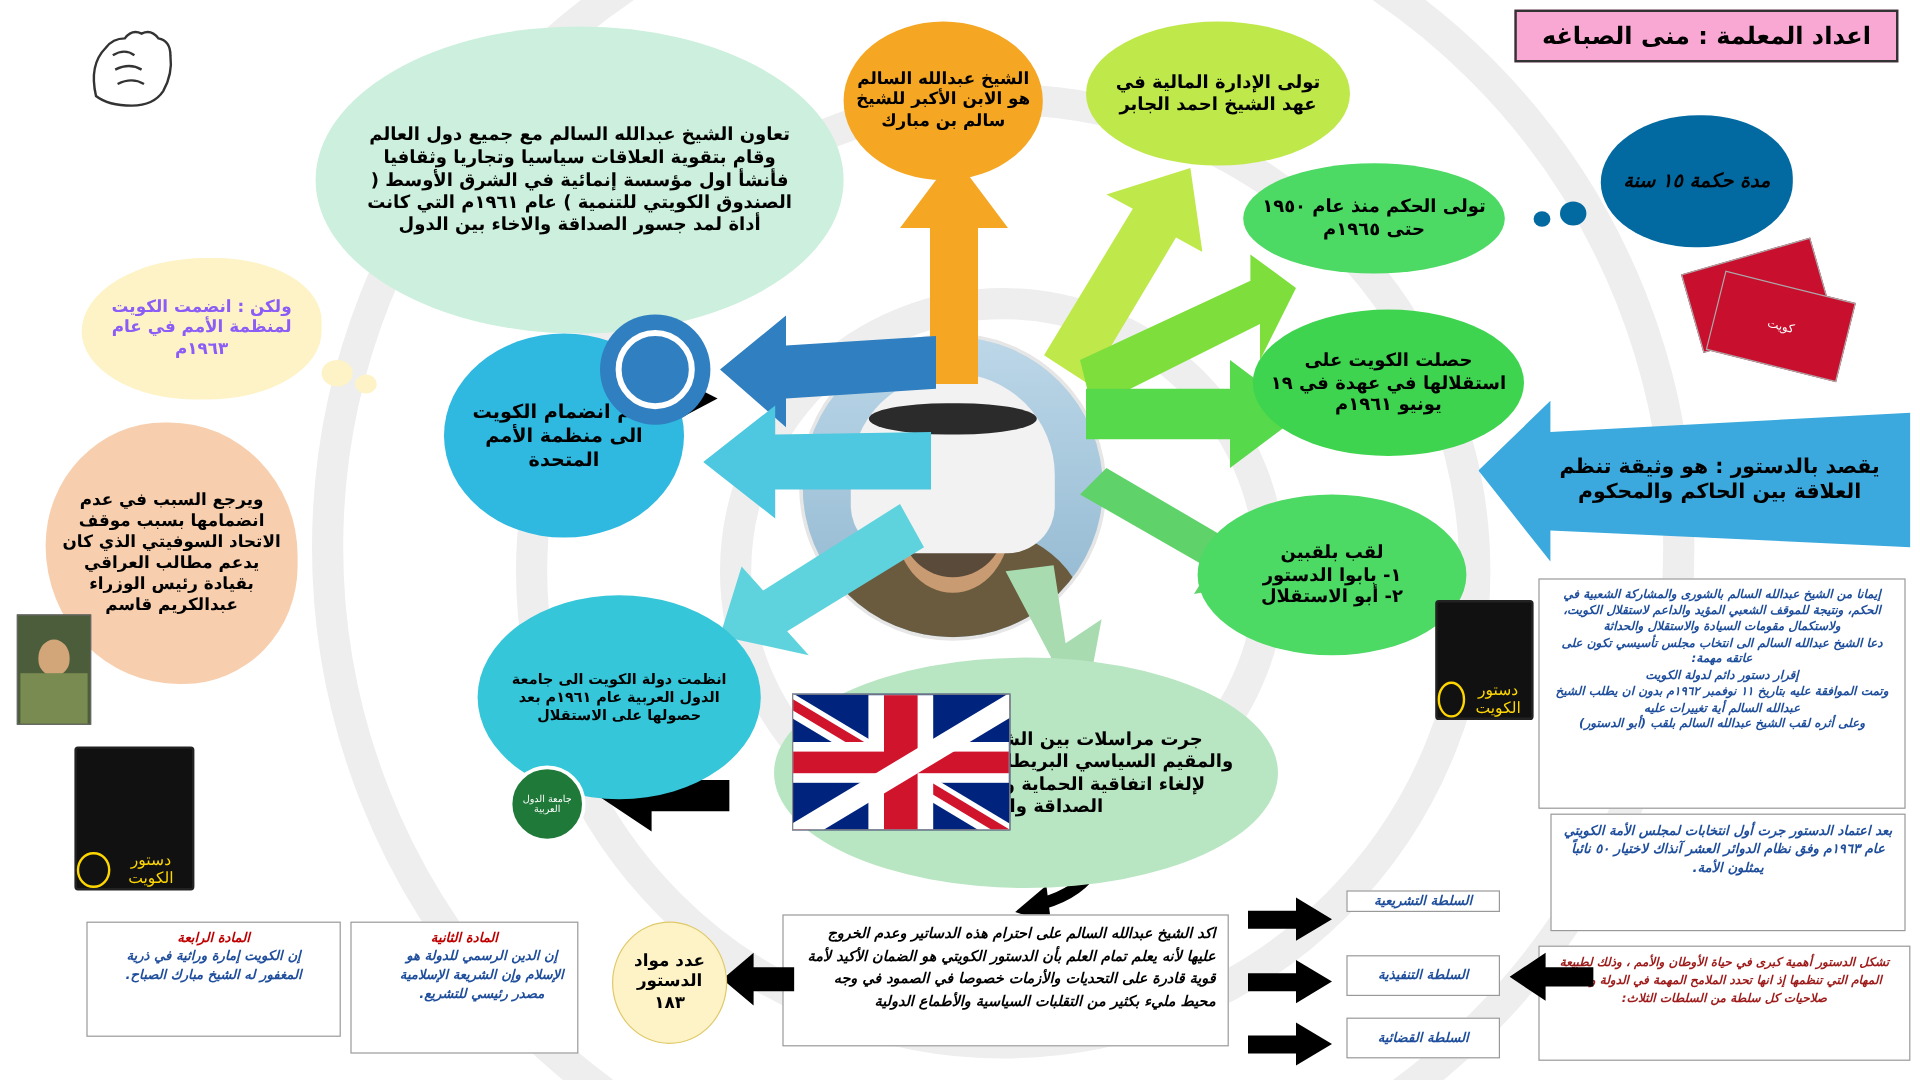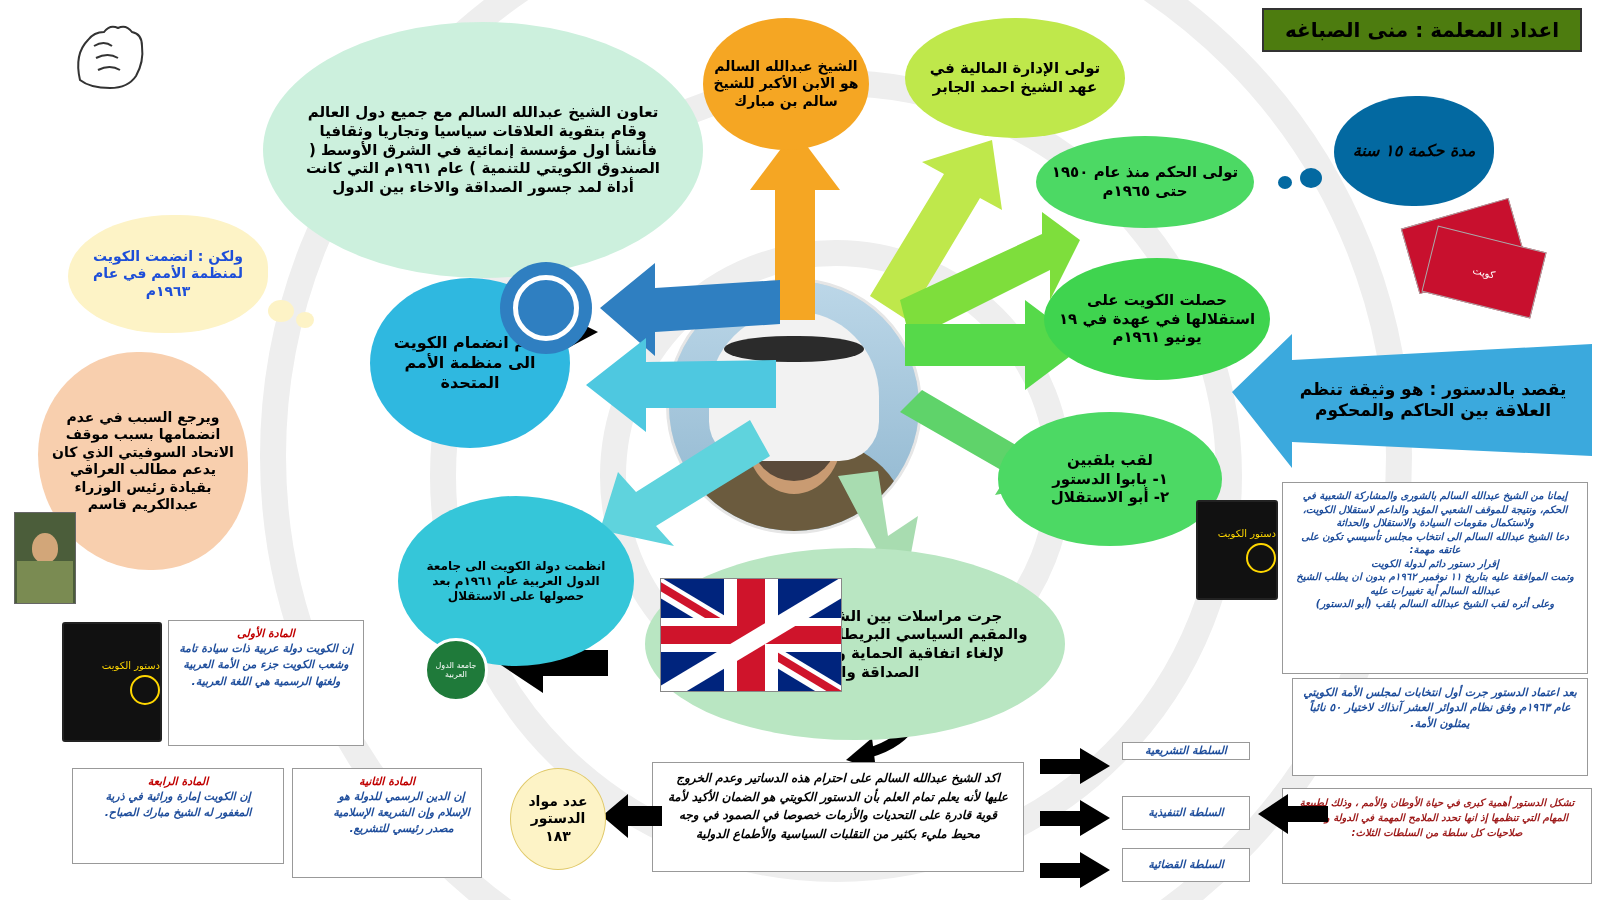--- a/index.html
+++ b/index.html
@@ -27,21 +27,21 @@
   .c-green2{background:#3fd44f;}
   .c-yellowgreen{background:#bfe84b;}
   .c-orange{background:#f5a623;}
   .c-blue{background:#0369a1;font-style:italic;}
   .c-teal{background:#35c6d9;}
   .c-cyan{background:#2fb8e0;}
   .c-cream{background:#fdf3c6;}
   .c-peach{background:#f8cfae;}
 
   .box{border:1px solid #999;background:#fff;font-style:italic;}
-  .hdr{background:#4d7c0f;border:2px solid #333;}
+  .hdr{background:#f9a8d4;border:2px solid #333;}
 
   .arrow{position:absolute;}
   .bold{font-weight:bold;}
   .red{color:#c00000;}
   .blue-t{color:#1f4e9c;}
   .darkred{color:#9e1b1b;}
   .small{font-size:11px;}
   .tiny{font-size:10px;}
 
   .flag-uk{position:absolute;width:180px;height:112px;background:#00247d;overflow:hidden;border:1px solid #888;}
@@ -50,21 +50,21 @@
   .uk-red-d1,.uk-red-d2{position:absolute;left:-40%;top:52%;width:180%;height:7%;background:#cf142b;}
   .uk-red-d1{transform:rotate(31deg);}
   .uk-red-d2{transform:rotate(-31deg);}
   .uk-cross-w-h{position:absolute;left:0;top:35%;width:100%;height:30%;background:#fff;}
   .uk-cross-w-v{position:absolute;top:0;left:35%;height:100%;width:30%;background:#fff;}
   .uk-cross-r-h{position:absolute;left:0;top:42%;width:100%;height:16%;background:#cf142b;}
   .uk-cross-r-v{position:absolute;top:0;left:42%;height:100%;width:16%;background:#cf142b;}
 
   .kw-flag{position:absolute;width:110px;height:66px;background:#c8102e;border:1px solid #aaa;display:flex;align-items:center;justify-content:center;color:#fff;font-size:10px;}
 
-  .book{position:absolute;background:#111;border:2px solid #222;border-radius:3px;display:flex;flex-direction:column;align-items:flex-start;justify-content:center;color:#ffd700;font-size:10px;text-align:center;}
+  .book{position:absolute;background:#111;border:2px solid #222;border-radius:3px;display:flex;flex-direction:row;align-items:flex-end;justify-content:center;color:#ffd700;font-size:13px;text-align:center;}
   .book .emb{width:26px;height:26px;border:2px solid #ffd700;border-radius:50%;margin-top:4px;}
   .bubble-dot{position:absolute;border-radius:50%;}
 
   .un-logo{position:absolute;width:92px;height:92px;border-radius:50%;background:#2f7fc1;display:flex;align-items:center;justify-content:center;}
   .un-logo .inner{width:66px;height:66px;border-radius:50%;border:5px solid #fff;box-sizing:border-box;}
   .al-logo{position:absolute;width:58px;height:58px;border-radius:50%;background:#1f7a3a;border:3px solid #fff;display:flex;align-items:center;justify-content:center;color:#fff;font-size:8px;text-align:center;}
 
   .portrait{position:absolute;width:250px;height:250px;border-radius:50%;overflow:hidden;border:3px solid #e6e6e6;background:#cfd8dc;}
   .p-sky{position:absolute;inset:0;background:linear-gradient(#bcd7e8,#8fb6cf);}
   .p-face{position:absolute;left:50%;top:38%;transform:translateX(-50%);width:96px;height:118px;background:#c99b72;border-radius:48px/58px;}
@@ -211,21 +211,21 @@
   <div class="flag-uk" style="left:660px;top:578px;">
     <div class="uk-red-d1"></div>
     <div class="uk-red-d2"></div>
     <div class="uk-cross-w-h"></div>
     <div class="uk-cross-w-v"></div>
     <div class="uk-cross-r-h"></div>
     <div class="uk-cross-r-v"></div>
   </div>
 
   <div class="node ellipse c-cream" style="left:68px;top:215px;width:200px;height:118px;border-radius:54% 46% 50% 50%;">
-    <span class="txt bold" style="font-size:14px;color:#1d4ed8;">ولكن : انضمت الكويت لمنظمة الأمم في عام ١٩٦٣م</span>
+    <span class="txt bold" style="font-size:14px;color:#8b5cf6;">ولكن : انضمت الكويت لمنظمة الأمم في عام ١٩٦٣م</span>
   </div>
   <div class="bubble-dot c-cream" style="left:268px;top:300px;width:26px;height:22px;"></div>
   <div class="bubble-dot c-cream" style="left:296px;top:312px;width:18px;height:16px;"></div>
 
   <div class="node ellipse c-peach" style="left:38px;top:352px;width:210px;height:218px;border-radius:48% 52% 46% 54%;">
     <span class="txt bold" style="font-size:14px;">ويرجع السبب في عدم انضمامها بسبب موقف الاتحاد السوفيتي الذي كان يدعم مطالب العراقي بقيادة رئيس الوزراء عبدالكريم قاسم</span>
   </div>
 
   <div class="photo-qasim" style="left:14px;top:512px;">
     <div class="body"></div>
@@ -285,21 +285,21 @@
     <polygon points="70,20 40,2 40,13 0,13 0,28 40,28 40,38" fill="#000"></polygon>
   </svg>
   <svg class="arrow" style="left:1040px;top:798px;width:70px;height:40px;" viewBox="0 0 70 40">
     <polygon points="70,20 40,2 40,13 0,13 0,28 40,28 40,38" fill="#000"></polygon>
   </svg>
   <svg class="arrow" style="left:1040px;top:850px;width:70px;height:40px;" viewBox="0 0 70 40">
     <polygon points="70,20 40,2 40,13 0,13 0,28 40,28 40,38" fill="#000"></polygon>
   </svg>
 
   <div class="node box" style="left:652px;top:762px;width:372px;height:110px;padding:6px 10px;">
-    <div class="txt bold" style="font-size:12px;text-align:center;line-height:1.55;">اكد الشيخ عبدالله السالم على احترام هذه الدساتير وعدم الخروج عليها لأنه يعلم تمام العلم بأن الدستور الكويتي هو الضمان الأكيد لأمة قوية قادرة على  التحديات والأزمات خصوصا في  الصمود في وجه محيط مليء بكثير من التقلبات السياسية والأطماع الدولية</div>
+    <div class="txt bold" style="font-size:12px;line-height:1.55;">اكد الشيخ عبدالله السالم على احترام هذه الدساتير وعدم الخروج عليها لأنه يعلم تمام العلم بأن الدستور الكويتي هو الضمان الأكيد لأمة قوية قادرة على  التحديات والأزمات خصوصا في  الصمود في وجه محيط مليء بكثير من التقلبات السياسية والأطماع الدولية</div>
   </div>
 
   <svg class="arrow" style="left:602px;top:790px;width:60px;height:52px;" viewBox="0 0 60 52">
     <polygon points="0,26 26,4 26,16 60,16 60,36 26,36 26,48" fill="#000"></polygon>
   </svg>
 
   <div class="node ellipse c-cream" style="left:510px;top:768px;width:96px;height:102px;border:1px solid #e0c96a;">
     <span class="txt bold" style="font-size:14px;">عدد مواد الدستور ١٨٣</span>
   </div>
 
@@ -310,26 +310,20 @@
     </div>
   </div>
 
   <div class="node box" style="left:72px;top:768px;width:212px;height:96px;padding:6px 24px;">
     <div style="text-align:center;">
       <div class="txt bold small red">المادة الرابعة</div>
       <div class="txt bold small blue-t" style="line-height:1.45;">إن الكويت إمارة وراثية في ذرية المغفور له الشيخ مبارك الصباح.</div>
     </div>
   </div>
 
-  <div class="node box" style="left:168px;top:620px;width:196px;height:126px;padding:6px 8px;">
-    <div style="text-align:center;">
-      <div class="txt bold small red">المادة الأولى</div>
-      <div class="txt bold small blue-t" style="line-height:1.5;">إن الكويت دولة عربية ذات سيادة تامة وشعب الكويت جزء من الأمة العربية ولغتها الرسمية هي اللغة العربية.</div>
-    </div>
-  </div>
 
   <div class="book" style="left:62px;top:622px;width:96px;height:116px;">
     <span>دستور الكويت</span>
     <div class="emb"></div>
   </div>
 
   <div class="book" style="left:1196px;top:500px;width:78px;height:96px;">
     <span>دستور الكويت</span>
     <div class="emb"></div>
   </div>

